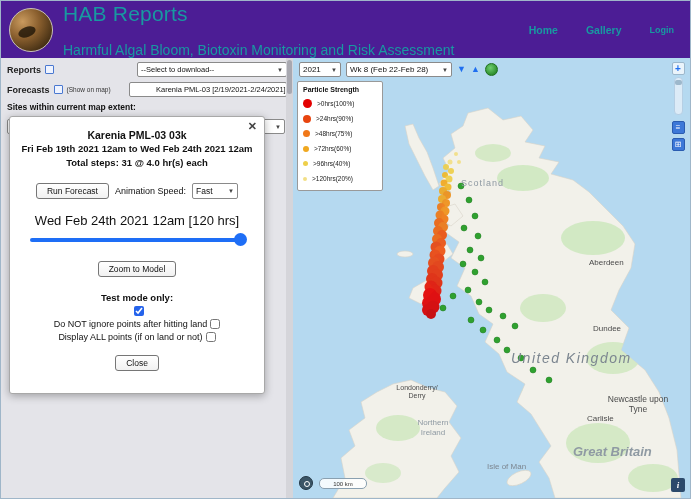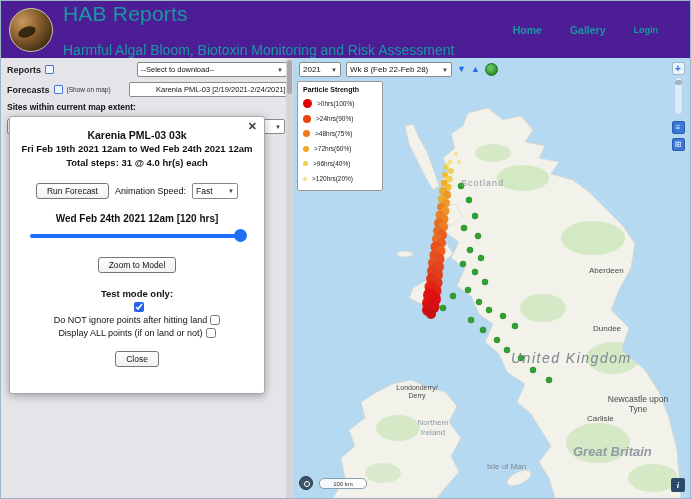--- a/index.html
+++ b/index.html
@@ -8,21 +8,21 @@
   .page { position:relative; width:691px; height:499px; border:1px solid #9fb6c9; background:#fff; overflow:hidden; }
 
   
   .header { position:absolute; left:0; top:0; width:100%; height:57px; background:#4c1d95; display:flex; align-items:center; }
   .logo { width:44px; height:44px; border-radius:50%; margin:0 10px 0 8px; border:1px solid #c9c2b4;
           background: radial-gradient(circle at 30% 30%, #c99a5e 0%, #8a5f2e 40%, #4a3316 75%, #2c1e0c 100%); position:relative; }
   .logo::after{ content:""; position:absolute; left:8px; top:18px; width:18px; height:10px; border-radius:50%;
           background:#1d1408; transform:rotate(-20deg); opacity:.8;}
   .titles h1 { color:#1899a1; font-size:21px; font-weight:500; letter-spacing:.2px; }
   .titles .subtitle { color:#1899a1; font-size:14px; margin-top:16px; }
-  .nav { margin-left:auto; display:flex; align-items:center; gap:28px; padding-right:32px; }
+  .nav { margin-left:auto; display:flex; align-items:center; gap:28px; padding-right:16px; }
   .nav a { color:#1899a1; font-weight:bold; font-size:10.5px; text-decoration:none; cursor:pointer; }
   .nav a.small { font-size:9px; }
 
   
   .content { position:absolute; left:0; top:57px; width:689px; height:440px; }
 
   
   .sidebar { position:absolute; left:0; top:0; width:292px; height:440px; background:#e4e4e9; padding:4px 6px; }
   .sb-row { display:flex; align-items:center; gap:4px; margin-bottom:5px; }
   .sb-label { font-size:9px; font-weight:bold; color:#222; }
@@ -43,35 +43,35 @@
            border-radius:3px; box-shadow:0 2px 8px rgba(0,0,0,.3); padding:8px 10px; text-align:center; }
   .modal .close-x { position:absolute; top:3px; right:7px; font-size:11px; color:#444; cursor:pointer; font-weight:bold;}
   .m-title { font-size:10.5px; font-weight:bold; margin-top:4px; color:#111;}
   .m-line { font-size:9.5px; font-weight:bold; margin-top:2px; color:#111; line-height:1.25;}
   .m-controls { display:flex; align-items:center; justify-content:center; gap:6px; margin-top:14px; }
   .btn { background:linear-gradient(#ffffff,#f1f1f1); border:1px solid #767676; border-radius:3px; font-size:8.5px;
          padding:2px 10px; color:#111; cursor:pointer; font-family:"Liberation Sans",sans-serif;}
   .m-anim-label { font-size:9px; color:#111; }
   .sel-speed { width:46px; font-size:8.5px; }
   .slider-block { margin:14px 10px 0 10px; }
-  .slider-label { font-size:10px; font-weight:bold; color:#111; }
+  .slider-label { font-size:13px; font-weight:normal; color:#111; }
   .slider-track { position:relative; height:4px; background:#1e6ef6; border-radius:2px; margin-top:10px; cursor:pointer;}
   .slider-handle { position:absolute; right:-3px; top:-5px; width:13px; height:13px; border-radius:50%; background:#1e6ef6; cursor:grab;}
   .m-zoom { margin-top:16px; }
   .m-test { font-size:9.5px; font-weight:bold; margin-top:15px; color:#111;}
   .cb-row { margin-top:3px; font-size:9px; color:#111; }
   .cb-row input { width:10px; height:10px; vertical-align:-2px; margin-left:3px; accent-color:#2563eb; cursor:pointer;}
   .m-close { margin-top:10px; }
 
   
   .map { position:absolute; left:292px; top:0; width:397px; height:440px; background:#b5d9f0; overflow:hidden; }
   .map svg.basemap { position:absolute; left:0; top:0; }
   .map-label { position:absolute; color:#4a4a4a; pointer-events:none; }
   .ml-0 { left:168px; top:120px; color:#8f9aa3; font-size:9px; letter-spacing:1px; }
-  .ml-1 { left:296px; top:208px; font-size:8px; }
+  .ml-1 { left:296px; top:200px; font-size:8px; }
   .ml-2 { left:300px; top:266px; font-size:8px; }
   .ml-3 { left:218px; top:292px; color:#7c8690; font-size:14px; letter-spacing:1.5px;font-style:italic; }
   .ml-4 { left:98px;  top:326px; font-size:7px; width:52px; text-align:center; line-height:1.2;}
   .ml-5 { left:116px; top:360px; color:#8f9aa3; font-size:8px; width:48px; text-align:center; line-height:1.2;}
   .ml-6 { left:294px; top:356px; font-size:8px; }
   .ml-7 { left:314px; top:336px; font-size:8.5px; width:62px; text-align:center; line-height:1.2;}
   .ml-8 { left:280px; top:386px; color:#8f9aa3; font-size:13px; font-style:italic; font-weight:bold;}
   .ml-9 { left:194px; top:404px; color:#7c8690; font-size:8px; }
 
   .map-controls { position:absolute; left:6px; top:4px; display:flex; align-items:center; gap:5px; }

